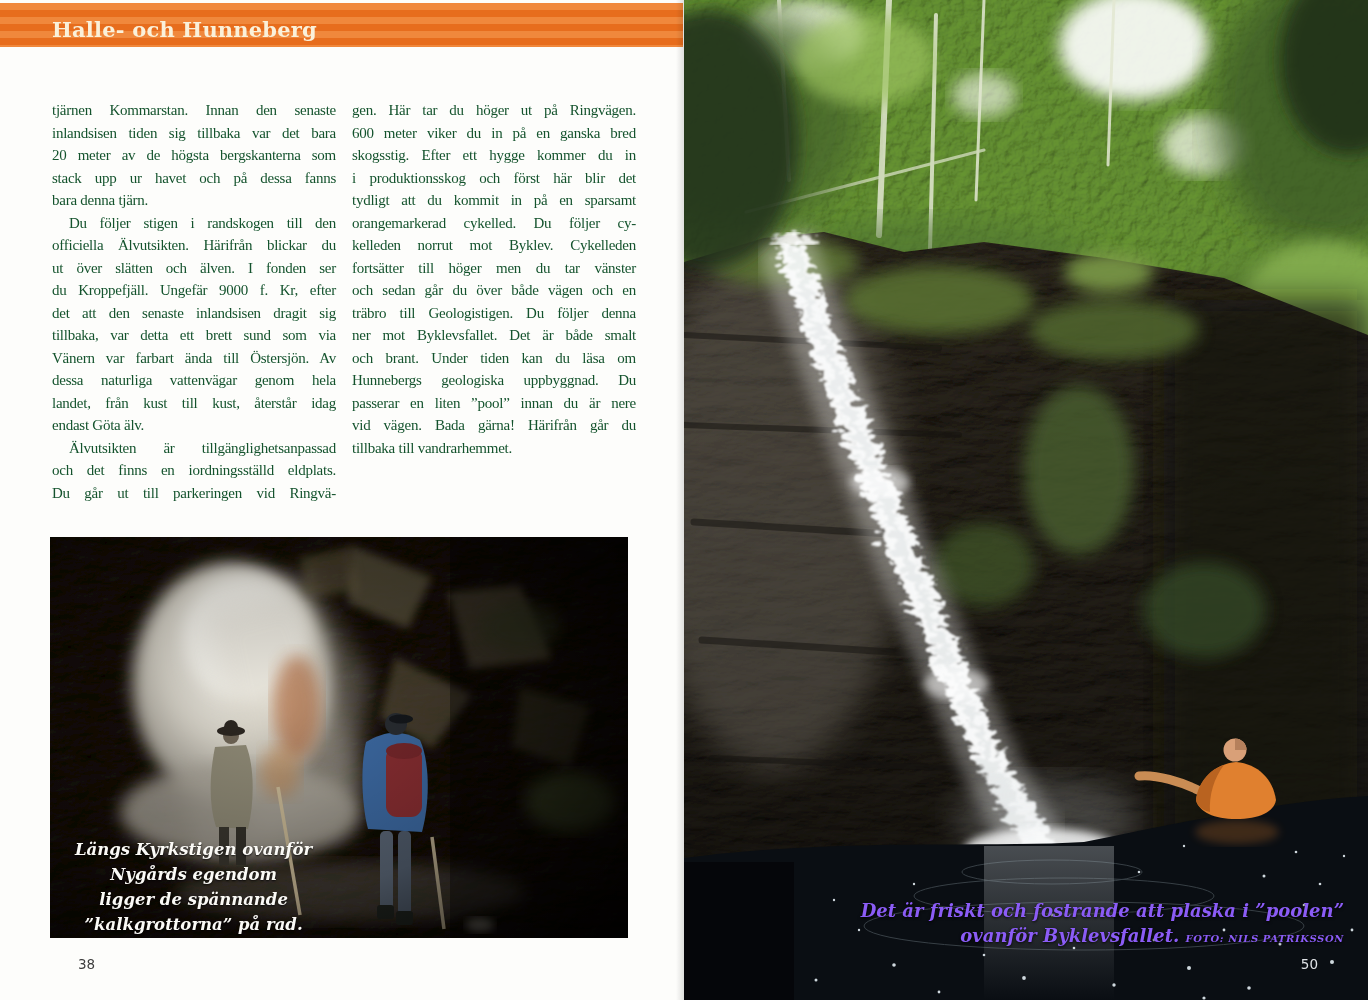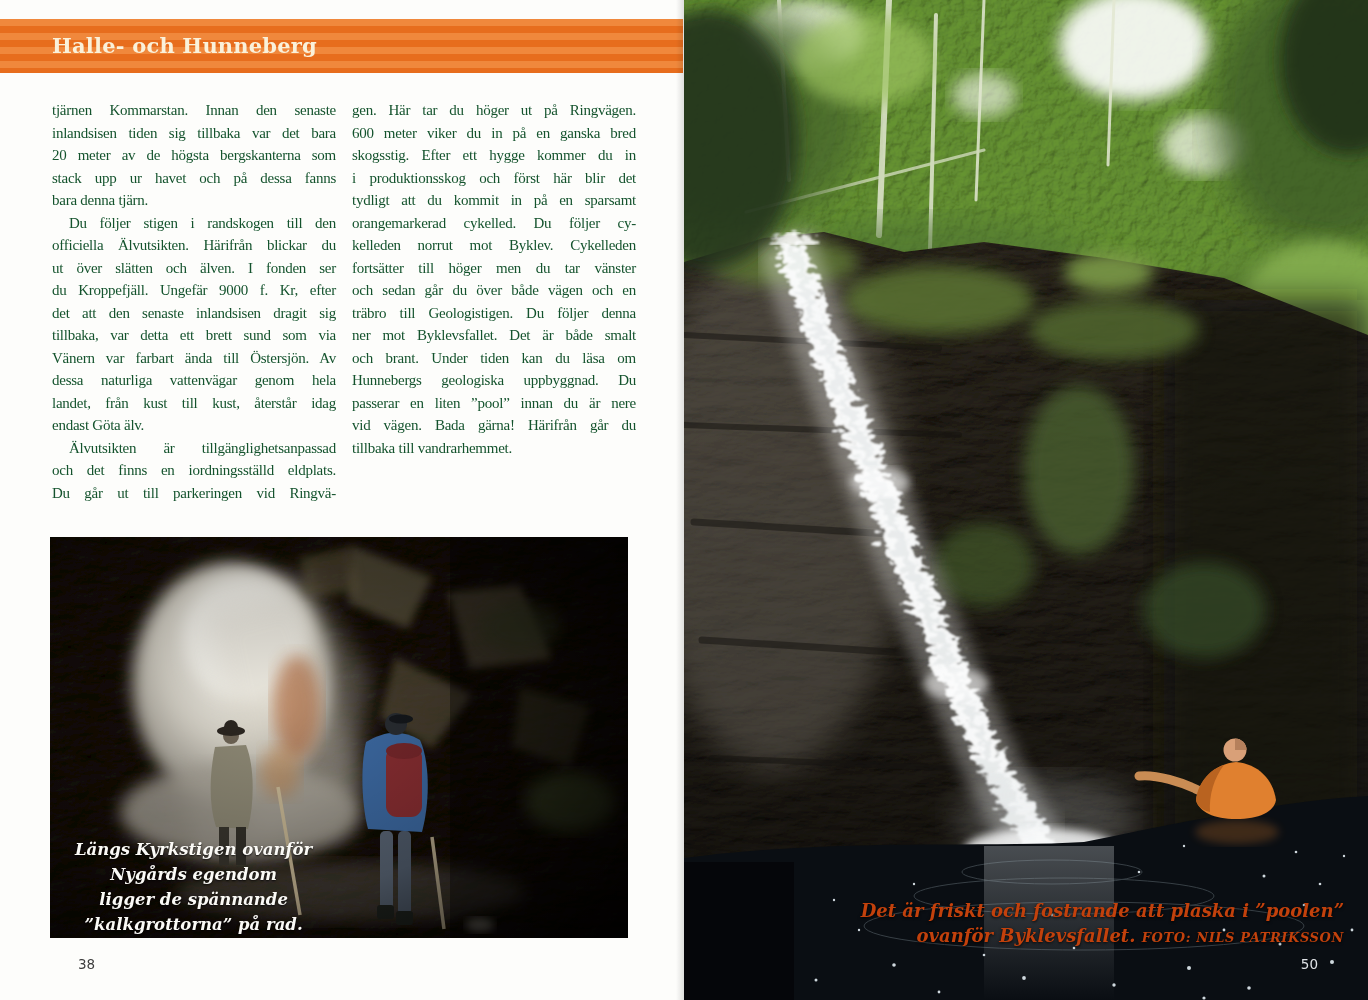--- a/index.html
+++ b/index.html
@@ -1,20 +1,20 @@
 <!DOCTYPE html>
 <html lang="sv"><head>
 <meta charset="utf-8">
 <style>
   html,body{margin:0;padding:0;background:#6f6f6f;}
   .spread{position:relative;width:1368px;height:1000px;background:#fdfdfb;overflow:hidden;
           font-family:"Liberation Serif",serif;}
   
   .left-page{position:absolute;left:0;top:0;width:684px;height:1000px;background:#fdfdfb;}
-  .banner{position:absolute;left:0;top:19px;width:683px;height:54px;
+  .banner{position:absolute;left:0;top:3px;width:683px;height:44px;
           background:repeating-linear-gradient(180deg,#f0883c 0px,#f0883c 7px,#e76d1d 7px,#e76d1d 14px);}
   .banner-title{position:absolute;left:52px;top:14px;font-family:"DejaVu Serif",serif;
           font-weight:bold;font-size:21px;color:#faf1da;letter-spacing:.2px;}
   .columns{position:absolute;left:52px;top:99px;width:584px;height:410px;}
   .col{position:absolute;top:0;width:284px;font-size:15px;line-height:22.5px;color:#14532d;
        letter-spacing:-0.25px;}
   .col1{left:0;} .col2{left:300px;}
   .tline{text-align:justify;text-align-last:justify;}
   .tline.last{text-align-last:left;}
   .tline.indent{text-indent:17px;}
@@ -22,24 +22,24 @@
   .cave-fig svg{display:block;}
   .cave-caption{position:absolute;left:25px;top:300px;color:#fbfaf6;font-family:"DejaVu Serif",serif;
           font-style:italic;font-weight:bold;font-size:16.5px;line-height:25px;
           text-shadow:0 1px 2px rgba(0,0,0,.8);}
   .capline{text-align:center;}
   .page-num{font-family:"DejaVu Sans",sans-serif;font-size:13.5px;}
   .left-num{position:absolute;left:50px;top:956px;color:#3d3d3d;margin-left:28px;}
   
   .right-page{position:absolute;left:684px;top:0;width:684px;height:1000px;background:#101410;}
   .right-page svg{display:block;}
-  .wf-caption{position:absolute;right:24px;top:898px;text-align:right;color:#c2410c;
+  .wf-caption{position:absolute;right:24px;top:898px;text-align:right;color:#8b5cf6;
           font-family:"DejaVu Serif",serif;font-style:italic;font-weight:bold;font-size:18px;
           line-height:25px;text-shadow:0 1px 3px rgba(0,0,0,.9);}
-  .credit{font-size:13px;letter-spacing:.6px;}
+  .credit{font-size:10px;letter-spacing:.6px;}
   .right-num{position:absolute;right:50px;top:956px;color:#dfe2e6;}
   .spine{position:absolute;left:676px;top:0;width:8px;height:1000px;pointer-events:none;
          background:linear-gradient(90deg,rgba(0,0,0,0) 0%,rgba(0,0,0,.12) 100%);}
 </style>
 </head>
 <body>
 
 <div class="spread">
 
   <section class="left-page">

